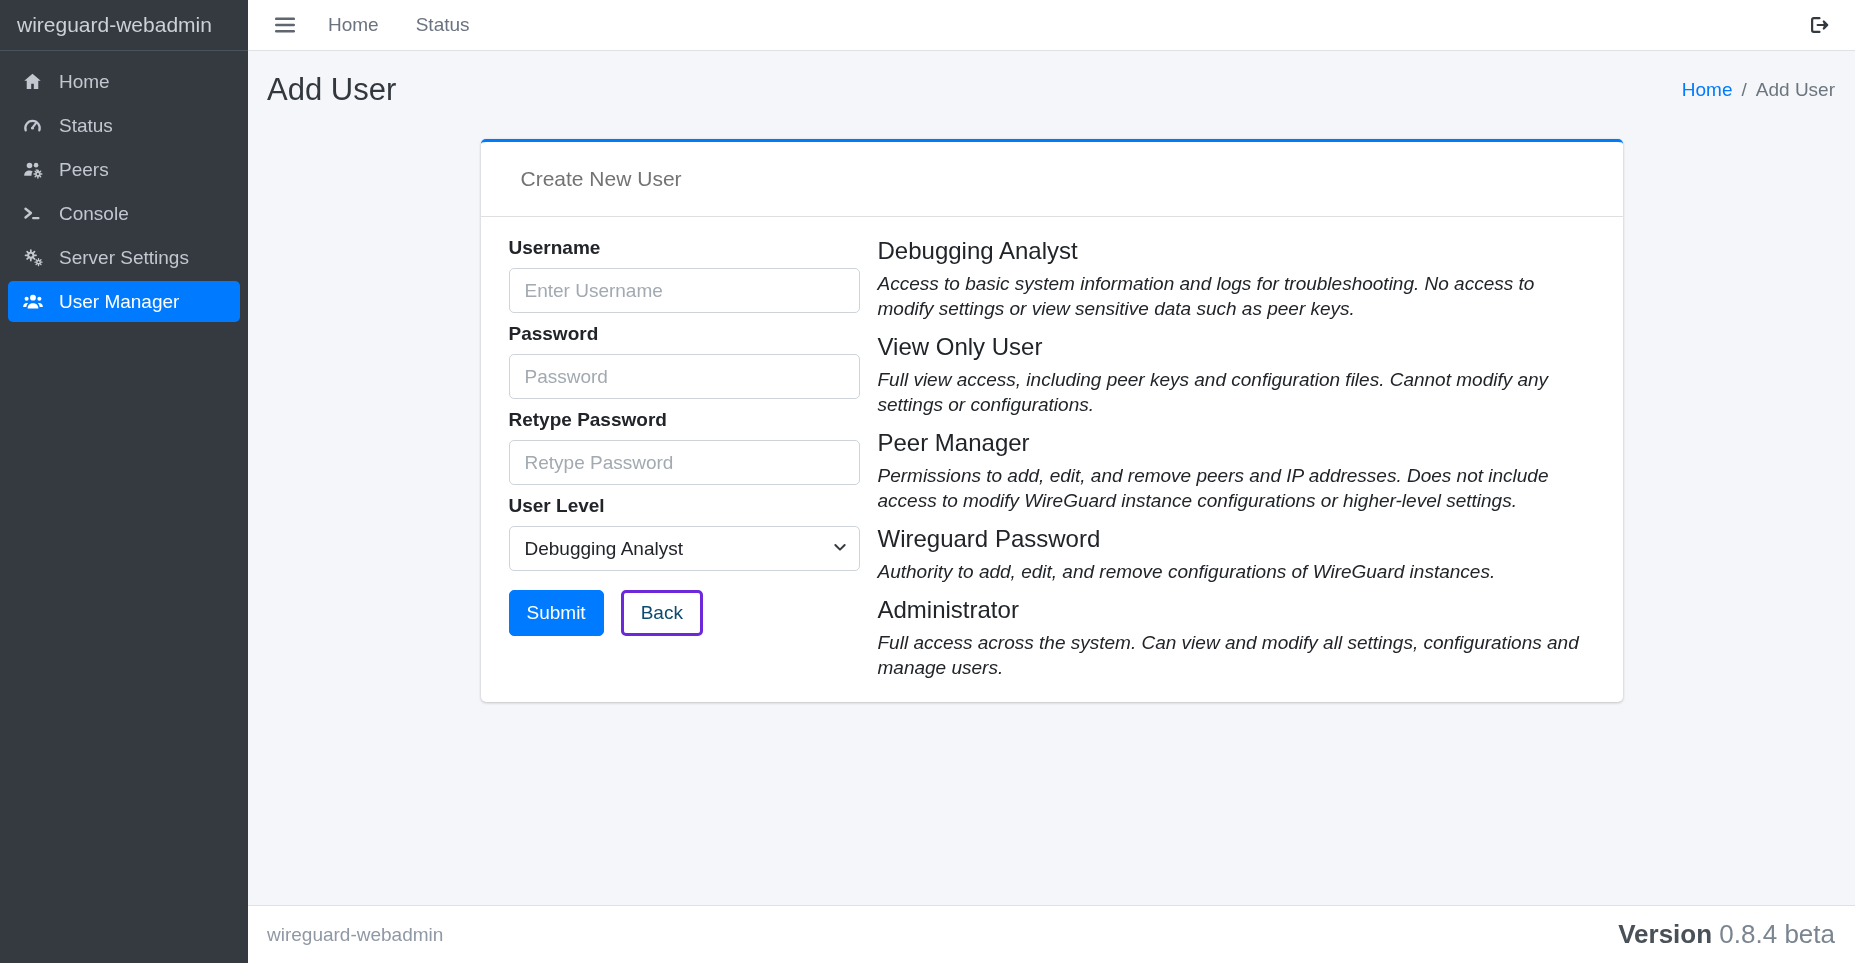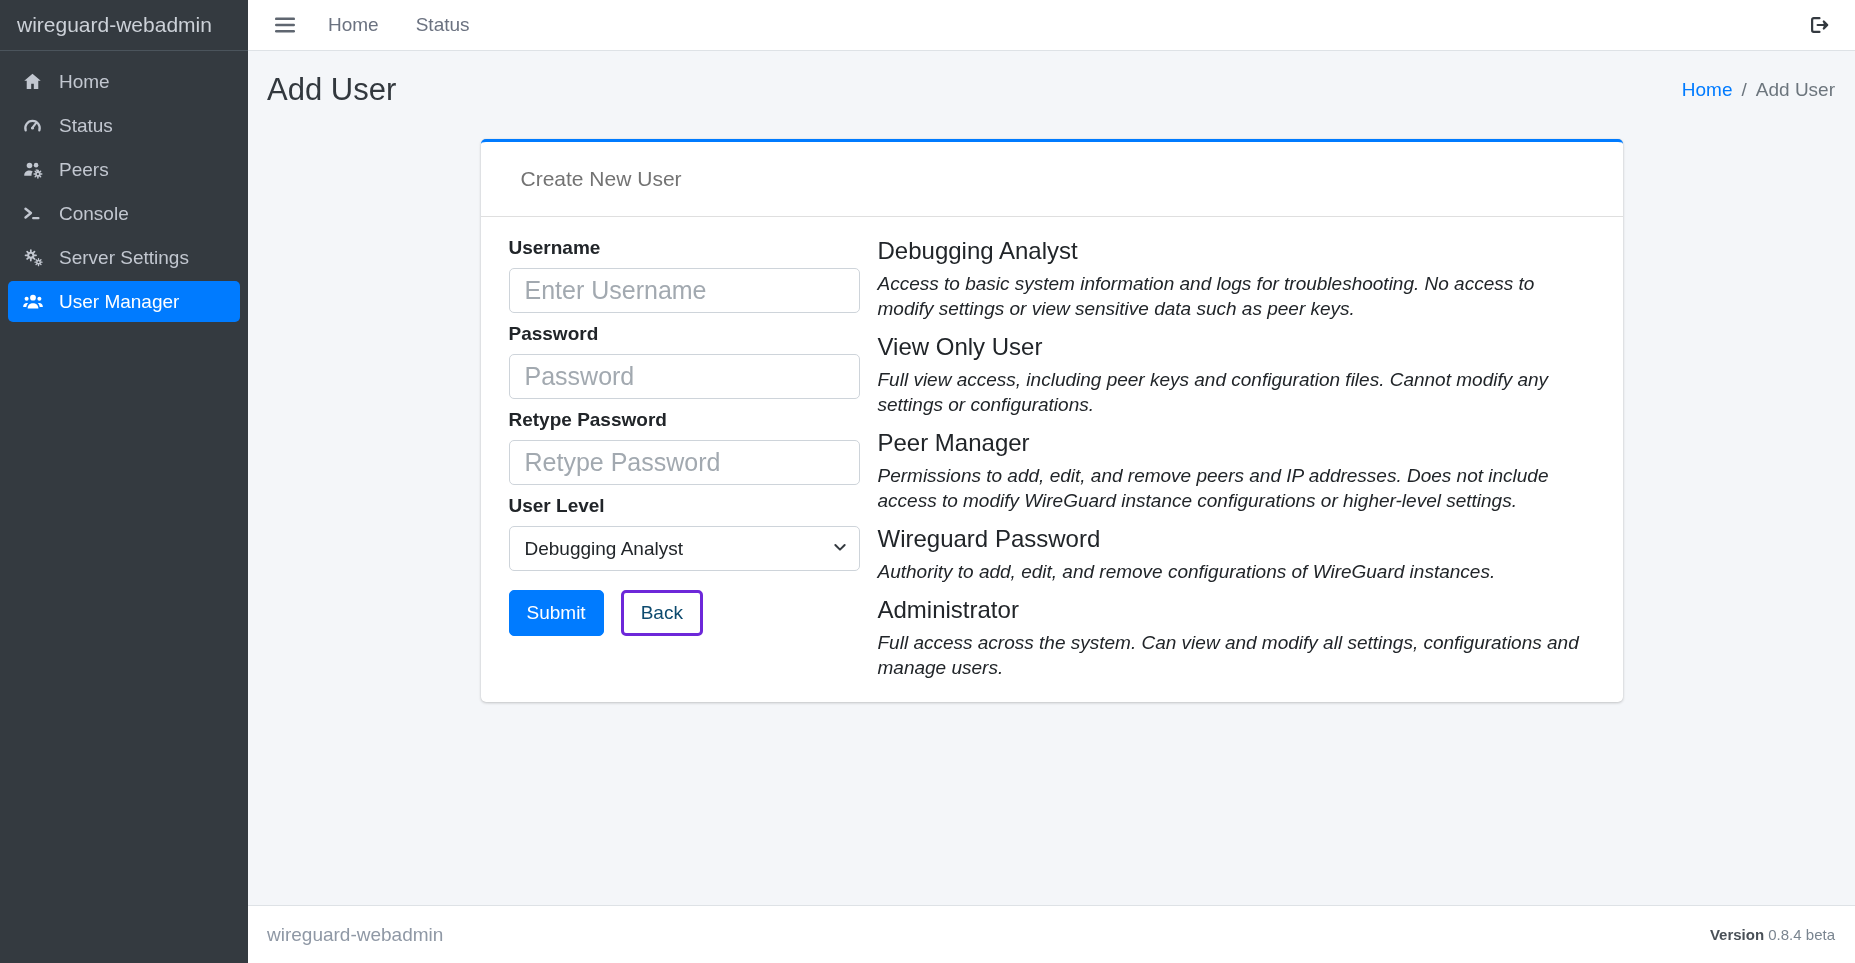--- a/index.html
+++ b/index.html
@@ -41,21 +41,21 @@
     box-shadow:0 0 1px rgba(0,0,0,.125), 0 1px 3px rgba(0,0,0,.2); }
   .card-header { padding:13px 28px; border-bottom:1px solid rgba(0,0,0,.125); }
   .card-title { margin:12px; font-size:21px; font-weight:400; color:#737373; }
   .card-body { display:flex; padding:20px 30px 10px 28px; }
 
   .form-col { width:351px; flex-shrink:0; }
   .field { margin-bottom:10px; }
   .field label { display:block; font-size:19px; font-weight:700; color:#212529;
     line-height:22px; margin-bottom:9px; }
   .field input { width:351px; height:45px; border:1px solid #ced4da; border-radius:5px;
-    padding:0 15px; font-size:25px; color:#495057; background:#fff; outline:none;
+    padding:0 15px; font-size:19px; color:#495057; background:#fff; outline:none;
     font-family:"Liberation Sans", sans-serif; }
   .field input::placeholder { color:#a2a9b0; }
   .select-wrap { position:relative; width:351px; height:45px; }
   .select-wrap select { appearance:none; -webkit-appearance:none; width:100%; height:100%;
     border:1px solid #ced4da; border-radius:5px; padding:0 34px 0 15px; font-size:19px;
     color:#212529; background:#fff; cursor:pointer; outline:none;
     font-family:"Liberation Sans", sans-serif; }
   .select-chevron { position:absolute; right:12px; top:13px; pointer-events:none; display:flex; }
   .btn-row { margin-top:19px; display:flex; gap:17px; }
   .btn { font-size:19px; padding:9px 17px; border-radius:5px; cursor:pointer;
@@ -64,21 +64,21 @@
   .btn-back { background:#fff; border:3px solid #6d28d9; color:#0c4a6e; }
 
   .roles-col { flex:1; padding-left:18px; min-width:0; }
   .role h4 { margin:0 0 6px; font-size:24px; font-weight:400; color:#212529; line-height:28px; }
   .role p { margin:0 0 12px; font-size:19px; color:#212529; line-height:25px;font-style:italic; }
 
   
   .footer { height:58px; flex-shrink:0; background:#fff; border-top:1px solid #dee2e6;
     display:flex; align-items:center; justify-content:space-between; padding:0 20px 0 19px; }
   .footer-brand { color:#8f98a5; font-size:19px; }
-  .footer-version { font-size:15px; color:#7a8590; }
+  .footer-version { font-size:26px; color:#7a8590; }
   .footer-version b { color:#495057; font-weight:700; }
 </style>
 </head>
 <body>
 
 <div class="app">
 
   <aside class="sidebar">
     <div class="brand">
       <span>wireguard-webadmin</span>

